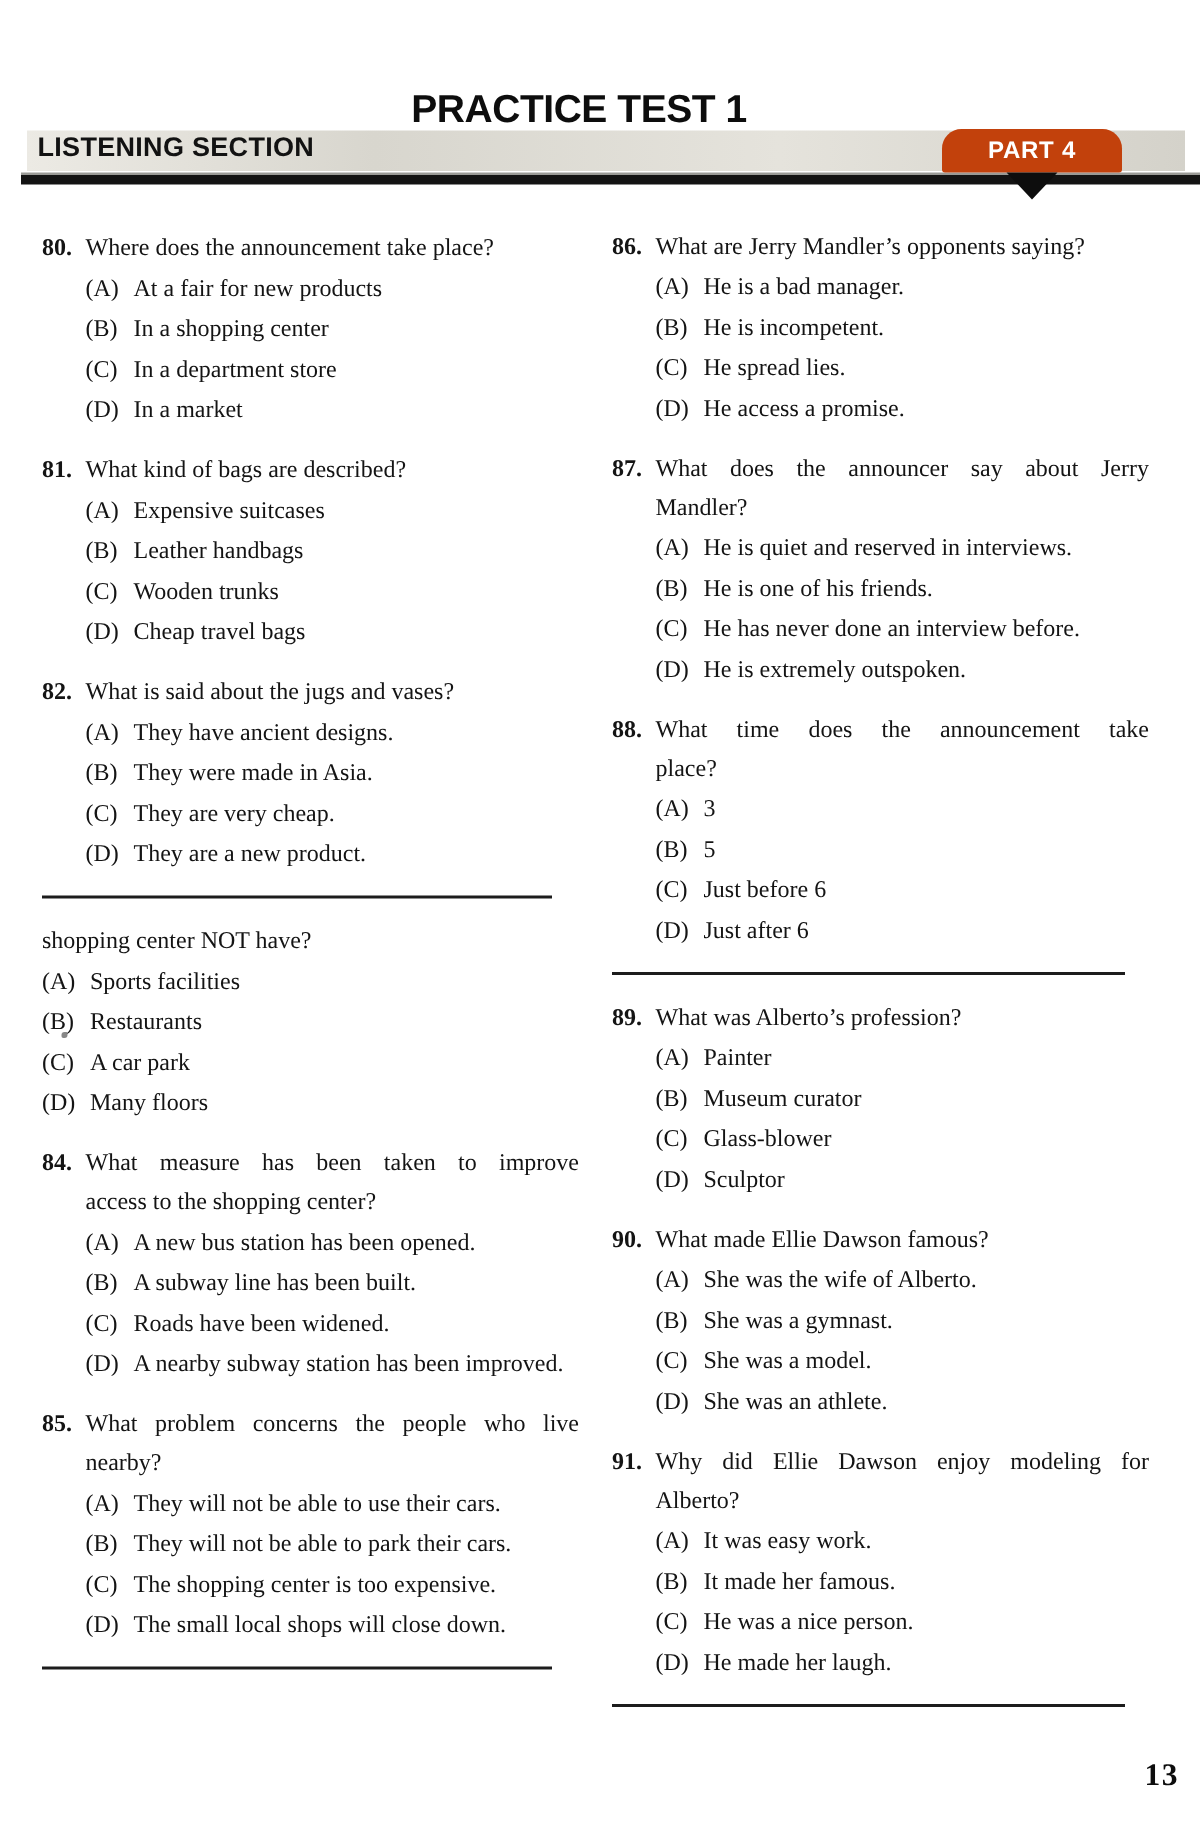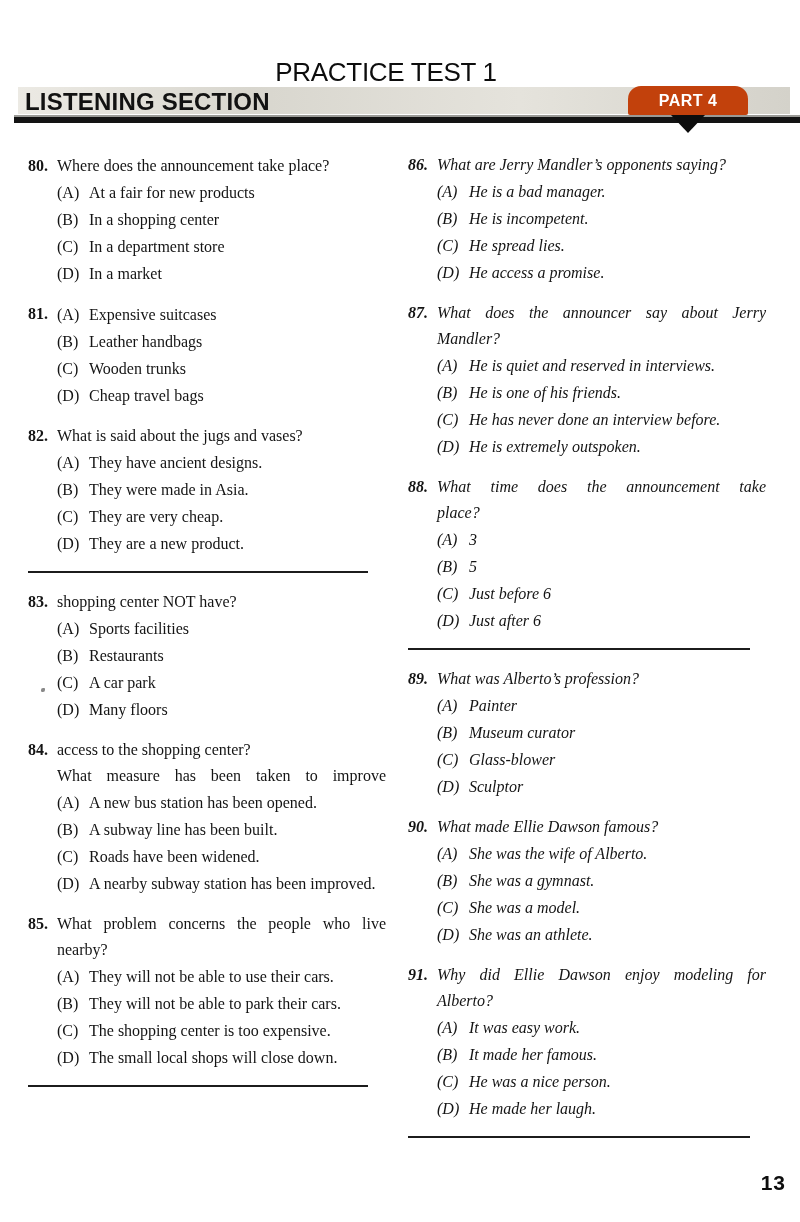--- a/index.html
+++ b/index.html
@@ -3,31 +3,31 @@
 <meta charset="utf-8">
 <style>
   html,body { margin:0; padding:0; background:#fff; }
   .page {
     position:relative; width:800px; height:1222px; background:#fff;
     font-family:"Liberation Serif", serif; color:#141414; overflow:hidden;
   }
   
   .test-title {
     position:absolute; top:57px; left:0; width:772px; text-align:center;
-    font-family:"Liberation Sans", sans-serif; font-weight:normal;
+    font-family:"Liberation Sans", sans-serif; font-weight:bold;
     font-size:26px; letter-spacing:-0.3px; color:#0d0d0d;
   }
   .section-band {
     position:absolute; top:87px; left:18px; width:772px; height:27px;
     background:linear-gradient(90deg,#eceae4 0%, #d8d6ce 30%, #e5e3dc 65%, #d4d2ca 100%);
   }
   .section-label {
     position:absolute; left:7px; top:1px;
     font-family:"Liberation Sans", sans-serif; font-weight:bold;
-    font-size:24px; letter-spacing:0.2px; color:#121212;
+    font-size:18px; letter-spacing:0.2px; color:#121212;
   }
   .thick-rule {
     position:absolute; top:115px; left:14px; width:786px; height:8px;
     background:linear-gradient(180deg,#9a9a96 0px,#9a9a96 2px,#131313 2px);
   }
   .part-badge { position:absolute; top:86px; left:628px; width:120px; }
   .part-badge-body {
     height:29px; background:#c2410c; border-radius:13px 13px 2px 2px;
     text-align:center;
   }
@@ -36,36 +36,36 @@
     font-size:16px; letter-spacing:0.5px; color:#ffffff; line-height:29px;
   }
   .part-badge-tri {
     width:0; height:0; margin:0 auto;
     border-left:17px solid transparent; border-right:17px solid transparent;
     border-top:18px solid #0d0d0d;
   }
   
   .col { position:absolute; width:358px; }
   .col-left  { left:28px;  top:153px; }
-  .col-right { left:408px; top:152px;font-style:italic; }
+  .col-right { left:408px; top:152px; }
   .q { display:flex; margin-bottom:14px;justify-content:flex-end; }
   .q-num { flex:none; width:29px; font-weight:bold; font-size:16px; line-height:26px; }
   .q-body { flex:1; min-width:0; }
   .q-line { font-size:16px; line-height:26px; }
   .q-line.justified { text-align:justify; text-align-last:justify; }
   .opt { display:flex; margin-top:1px; }
   .opt-letter { flex:none; width:32px; font-size:16px; line-height:26px; }
   .opt-text { flex:1; min-width:0; font-size:16px; line-height:26px; }
   .divider { height:2px; background:#1c1c1c; margin:12px 0 16px 0; }
   .col-left .divider { width:340px; }
   .col-right .divider { width:342px; }
   
   .page-num {
     position:absolute; top:1171px; right:14px;
-    font-family:Liberation Sans, sans-serif; font-weight:bold;
+    font-family:Liberation Serif, serif; font-weight:bold;
     font-size:21px; letter-spacing:1px; color:#0d0d0d;margin-left:48px;
   }
   .print-speck {
     position:absolute; left:41px; top:688px; width:4px; height:4px;
     background:#6a6a6a; border-radius:50% 20% 50% 30%; opacity:0.8;
   }
 </style>
 </head>
 <body>
 
@@ -112,20 +112,21 @@
     <span class="opt-letter">(D)</span>
     <span class="opt-text">In a market</span>
   </div>
 </div>
     </div>
   </div>
 
   <div class="q">
     <div class="q-num">81.</div>
     <div class="q-body">
+      <div class="q-line l1">What kind of bags are described?</div>
 
       <div class="opts">
   <div class="opt">
     <span class="opt-letter">(A)</span>
     <span class="opt-text">Expensive suitcases</span>
   </div>
 
   <div class="opt">
     <span class="opt-letter">(B)</span>
     <span class="opt-text">Leather handbags</span>
@@ -167,21 +168,20 @@
 
   <div class="opt">
     <span class="opt-letter">(D)</span>
     <span class="opt-text">They are a new product.</span>
   </div>
 </div>
     </div>
   </div>
 <div class="divider"></div>
   <div class="q">
-    <div class="q-num">83.</div>
     <div class="q-body">
       <div class="q-line l2">shopping center NOT have?</div>
       <div class="opts">
   <div class="opt">
     <span class="opt-letter">(A)</span>
     <span class="opt-text">Sports facilities</span>
   </div>
 
   <div class="opt">
     <span class="opt-letter">(B)</span>
@@ -197,22 +197,22 @@
     <span class="opt-letter">(D)</span>
     <span class="opt-text">Many floors</span>
   </div>
 </div>
     </div>
   </div>
 
   <div class="q">
     <div class="q-num">84.</div>
     <div class="q-body">
+      <div class="q-line l1 justified">What measure has been taken to improve</div>
       <div class="q-line l2">access to the shopping center?</div>
-      <div class="q-line l1 justified">What measure has been taken to improve</div>
       <div class="opts">
   <div class="opt">
     <span class="opt-letter">(A)</span>
     <span class="opt-text">A new bus station has been opened.</span>
   </div>
 
   <div class="opt">
     <span class="opt-letter">(B)</span>
     <span class="opt-text">A subway line has been built.</span>
   </div>

